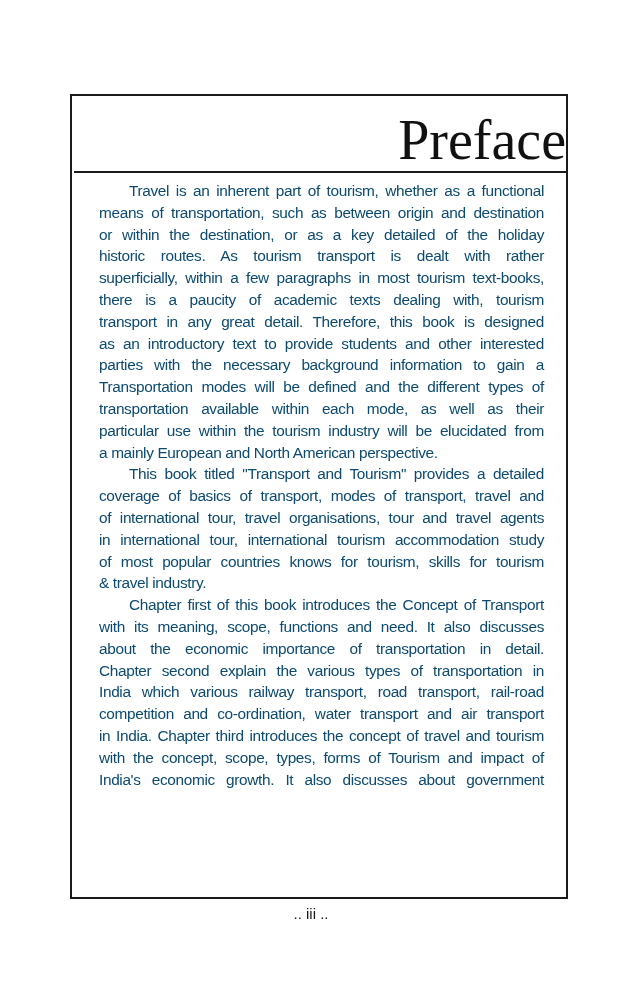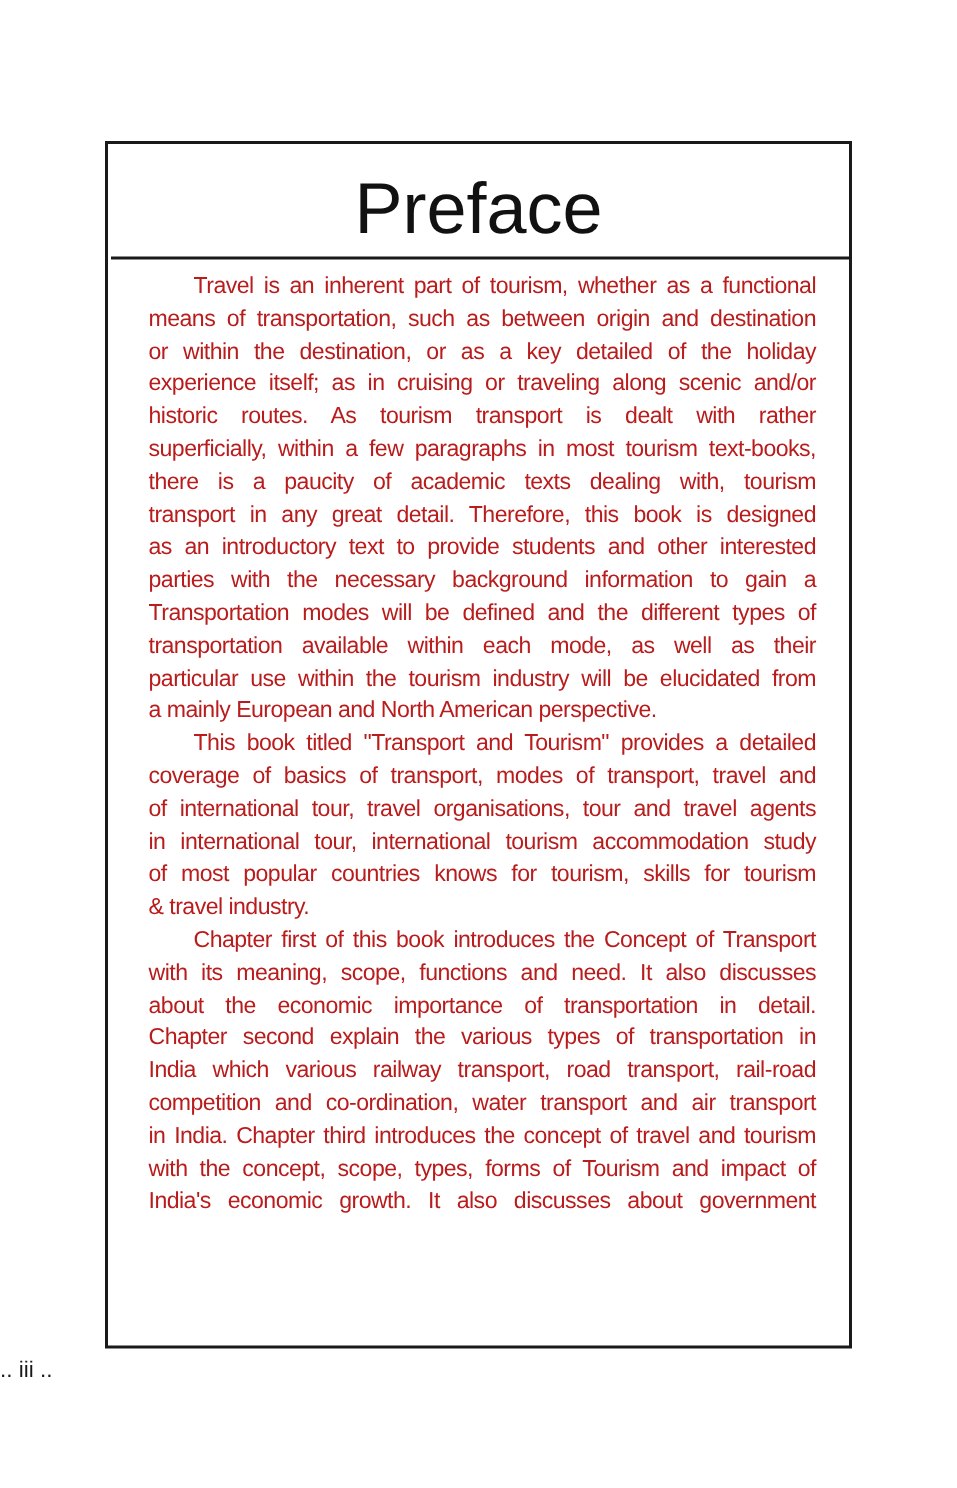--- a/index.html
+++ b/index.html
@@ -25,46 +25,47 @@
     }
     .title-area {
       position: absolute;
       left: 0;
       top: 0;
       width: 494px;
       height: 75px;
       text-align: center;
     }
     .title {
-      font-family: Liberation Sans, sans-serif;
-      font-size: 48px;
+      font-family: Liberation Serif, serif;
+      font-size: 56px;
       line-height: 76px;
       margin: 0;
       padding-top: 6px;
       font-weight: normal;
       color: #111;
       letter-spacing: 0px;
+      text-align: right;
     }
     .divider {
       position: absolute;
       left: 2px;
       top: 75px;
       width: 492px;
       height: 0;
       border-top: 2px solid #1a1a1a;
     }
     .body-text {
       position: absolute;
       left: 27px;
       top: 84px;
       width: 445px;
       font-family: "Liberation Sans", "DejaVu Sans", sans-serif;
       font-size: 15.4px;
       line-height: 21.8px;
-      color: #b91c1c;
+      color: #0c4a6e;
       letter-spacing: -0.35px;
     }
     .line {
       display: block;
       text-align: justify;
       text-align-last: justify;
       white-space: nowrap;
       height: 21.8px;
       overflow: visible;
     }
@@ -72,41 +73,41 @@
       text-align-last: left;
     }
     .line.indent {
       padding-left: 30px;
     }
     .page-number {
       position: absolute;
       left: 0;
       width: 622px;
       top: 905px;
+      text-align: center;
       font-family: "Liberation Sans", "DejaVu Sans", sans-serif;
       font-size: 15px;
       color: #1a1a1a;
     }
   </style>
 </head>
 <body>
 
 <div class="page-box">
   <div class="title-area">
     <h1 class="title">Preface</h1>
   </div>
   <div class="divider"></div>
 
   <div class="body-text">
 
     <div>
       <span class="line indent">Travel is an inherent part of tourism, whether as a functional</span>
       <span class="line">means of transportation, such as between origin and destination</span>
       <span class="line">or within the destination, or as a key detailed of the holiday</span>
-      <span class="line">experience itself; as in cruising or traveling along scenic and/or</span>
       <span class="line">historic routes. As tourism transport is dealt with rather</span>
       <span class="line">superficially, within a few paragraphs in most tourism text-books,</span>
       <span class="line">there is a paucity of academic texts dealing with, tourism</span>
       <span class="line">transport in any great detail. Therefore, this book is designed</span>
       <span class="line">as an introductory text to provide students and other interested</span>
       <span class="line">parties with the necessary background information to gain a</span>
       <span class="line">Transportation modes will be defined and the different types of</span>
       <span class="line">transportation available within each mode, as well as their</span>
       <span class="line">particular use within the tourism industry will be elucidated from</span>
       <span class="line last">a mainly European and North American perspective.</span>

